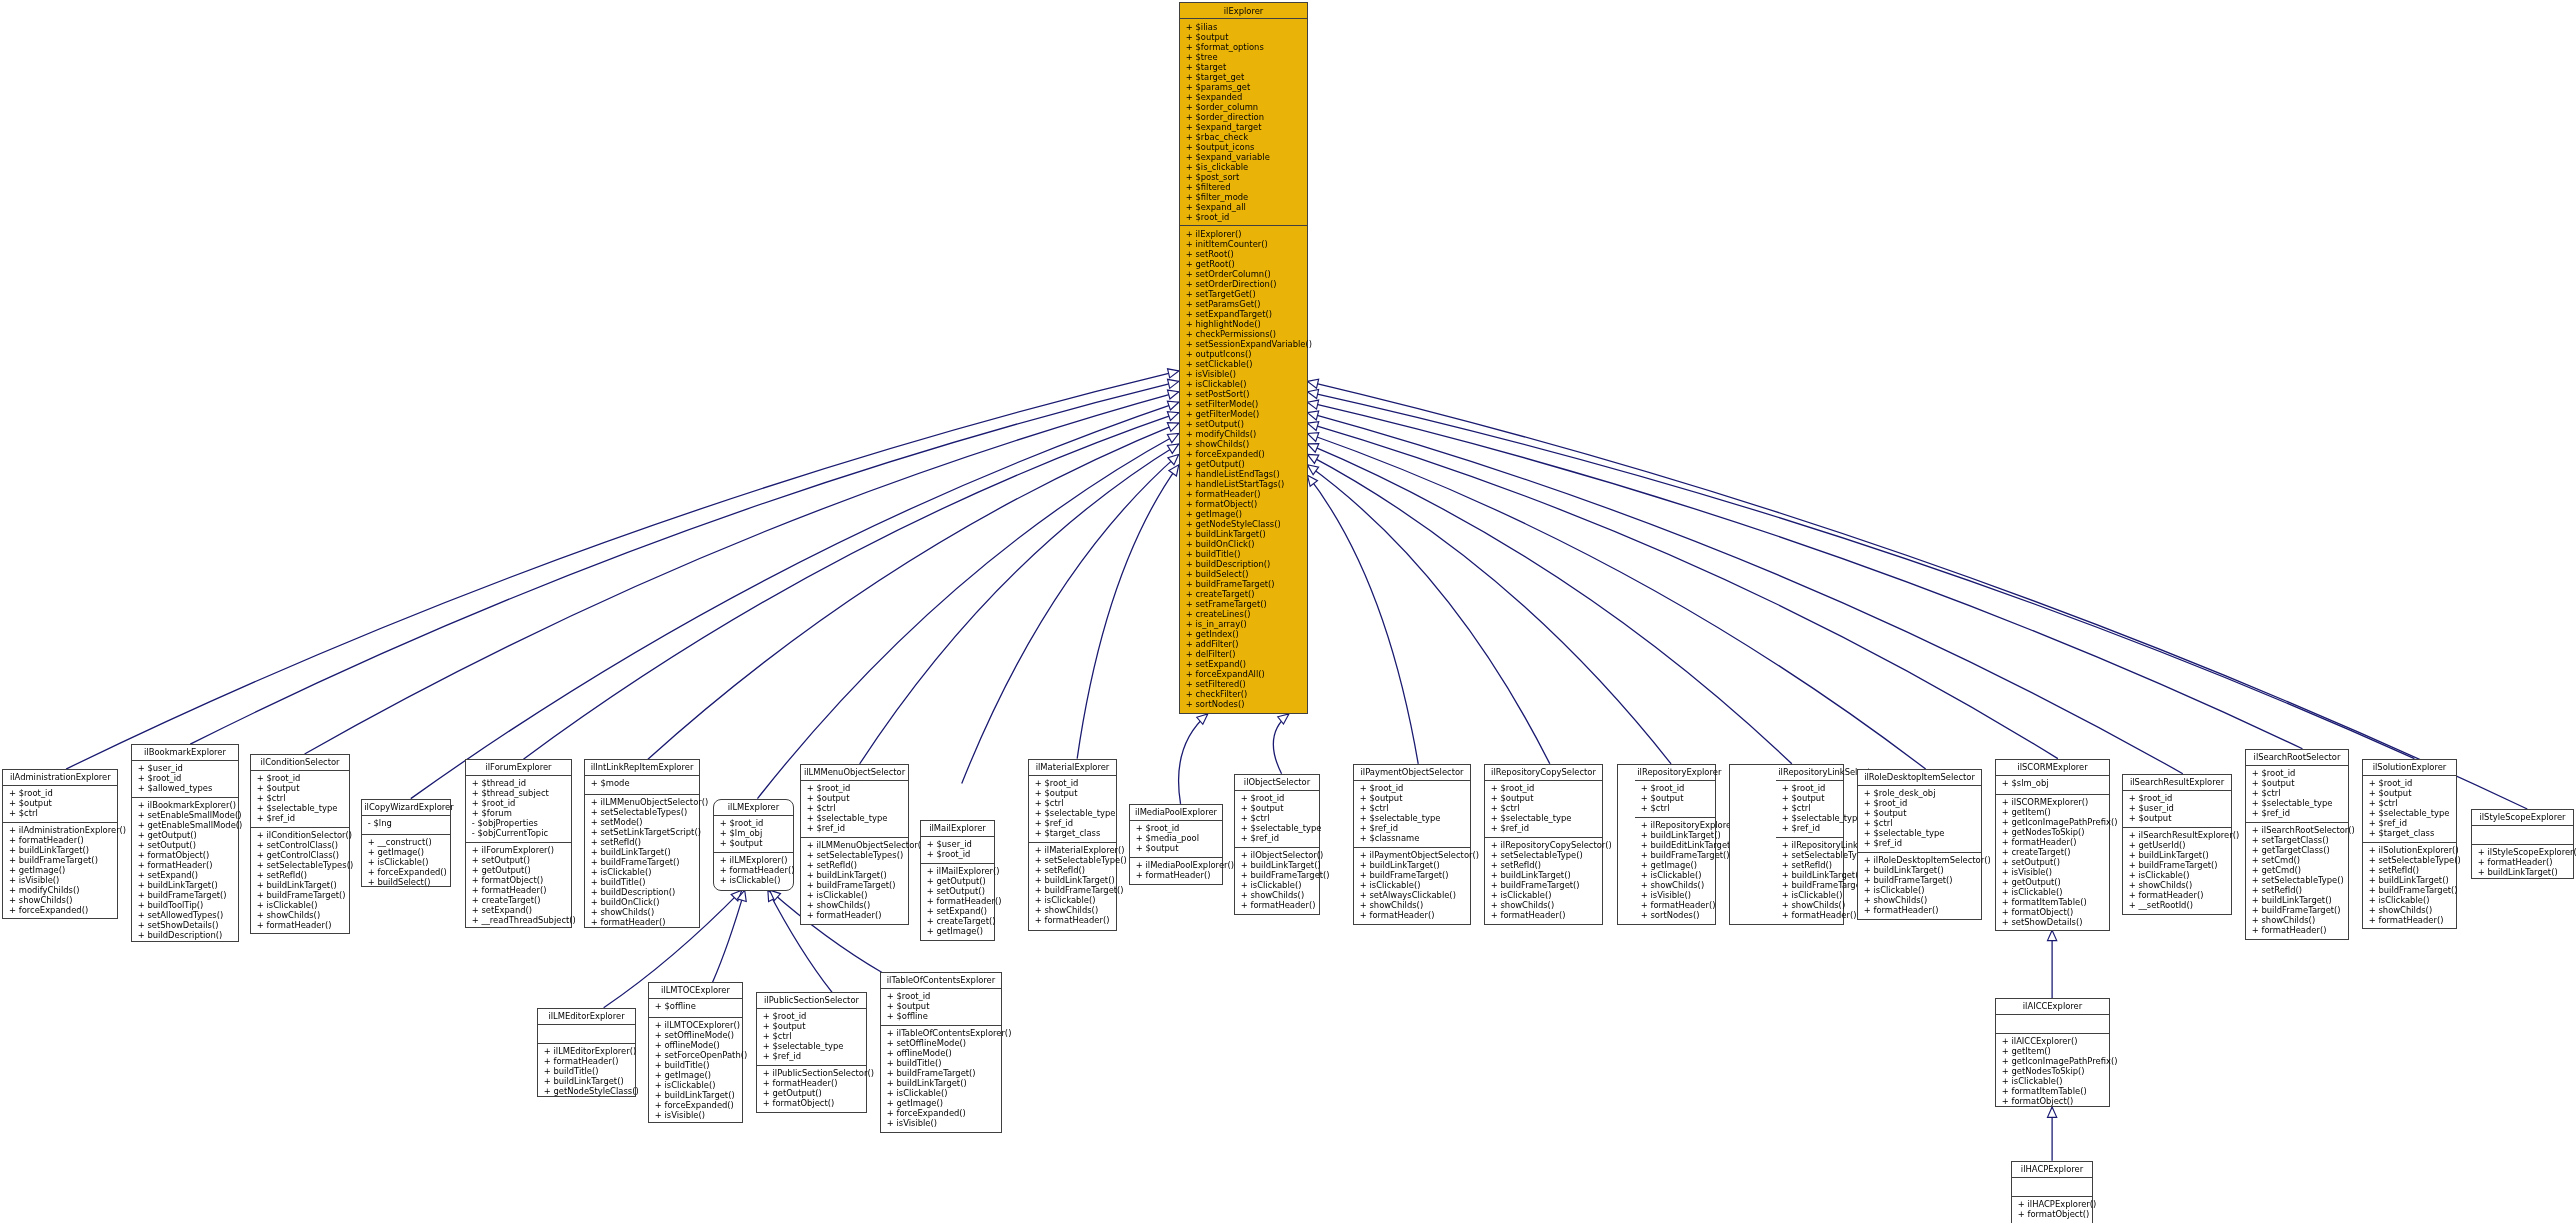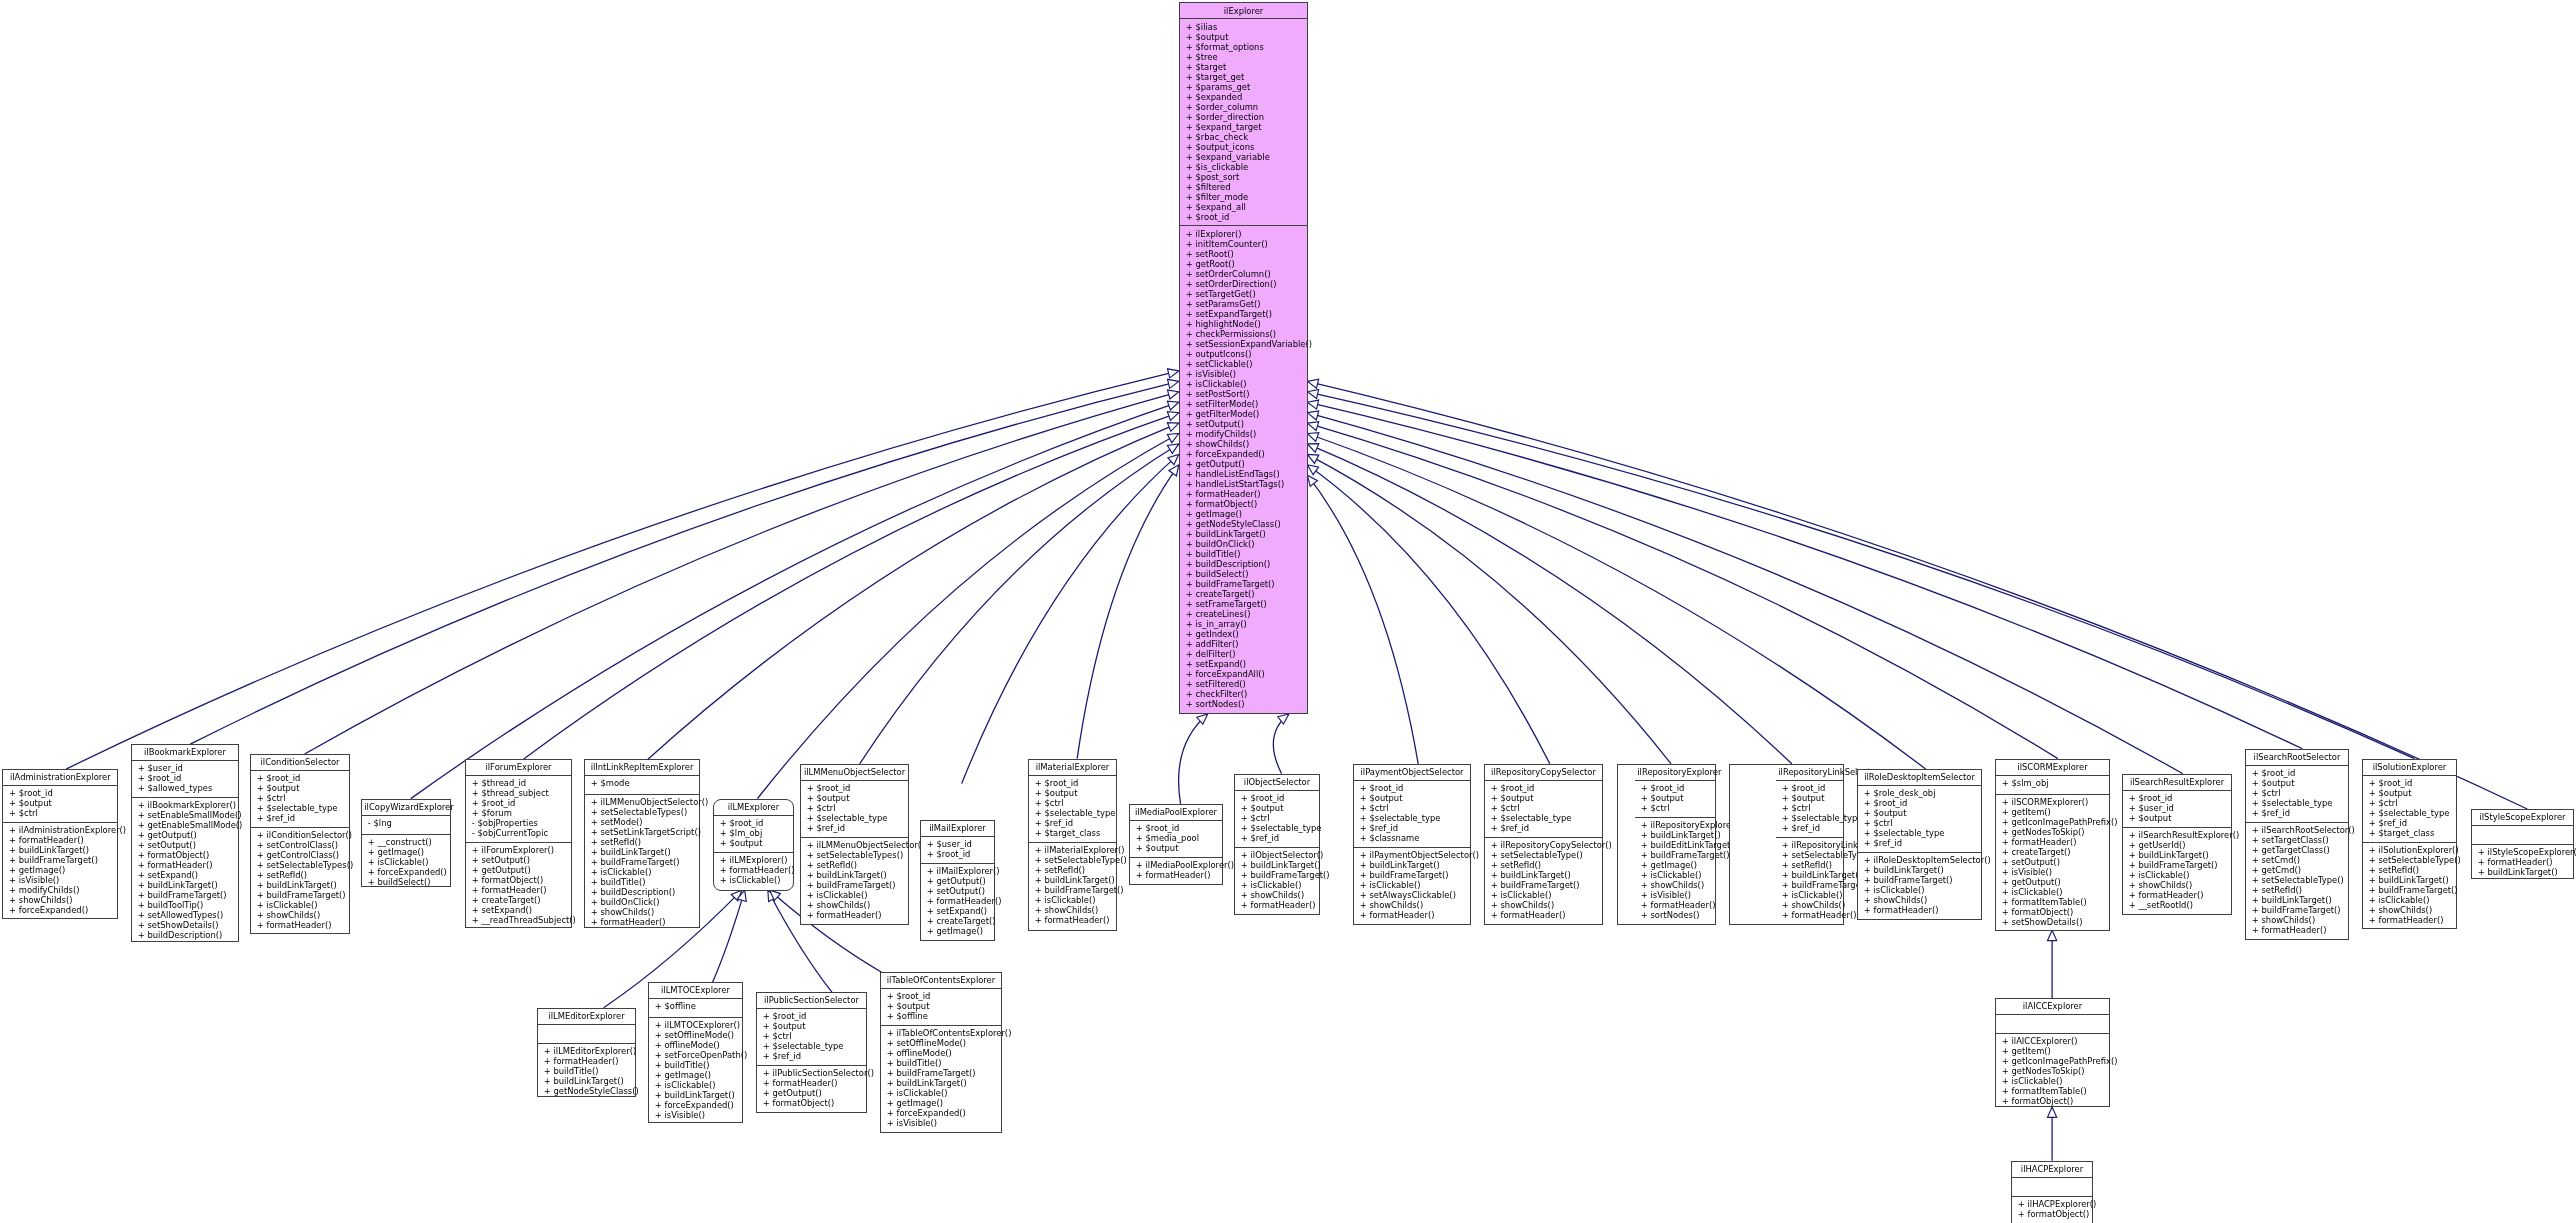--- a/index.html
+++ b/index.html
@@ -1,21 +1,21 @@
 <!DOCTYPE html>
 <html style="font-size:9.3px"><head>
 <meta charset="utf-8">
 <style>
   html, body { margin: 0; padding: 0; background: #ffffff; }
   body { width: 2576px; height: 1224px; position: relative; overflow: hidden;
          font-family: "DejaVu Sans", sans-serif; }
   #edges { position: absolute; left: 0; top: 0; width: 2576px; height: 1224px; pointer-events: none; }
   .cls { position: absolute; background: #ffffff; border: 1.7px solid #404040; box-sizing: border-box;
          font-size: 8.4px; color: #000; line-height: 10px; }
-  .cls.root { background: #f0abfc; }
+  .cls.root { background: #eab308; }
   .cls .title { text-align: center; padding: 2.3px 2.3px 2.9px 2.3px; border-bottom: 1.7px solid #404040; white-space: nowrap; }
   .cls .attrs { padding: 2.3px 3.5px 3.5px 5.8px; border-bottom: 1.7px solid #404040; min-height: 11.6px; white-space: nowrap; }
   .cls .ops { padding: 2.3px 3.5px 3.5px 5.8px; white-space: nowrap; }
   .cls .row { display: block; }
 </style>
 </head>
 <body>
 
 <svg id="edges" xmlns="http://www.w3.org/2000/svg" viewBox="0 0 4445 2112" width="2576" height="1224">
     <path d="M114.00000000000001,1327 Q1034,880.45 2034,640" fill="none" stroke="#191970" stroke-width="2.2"></path>

